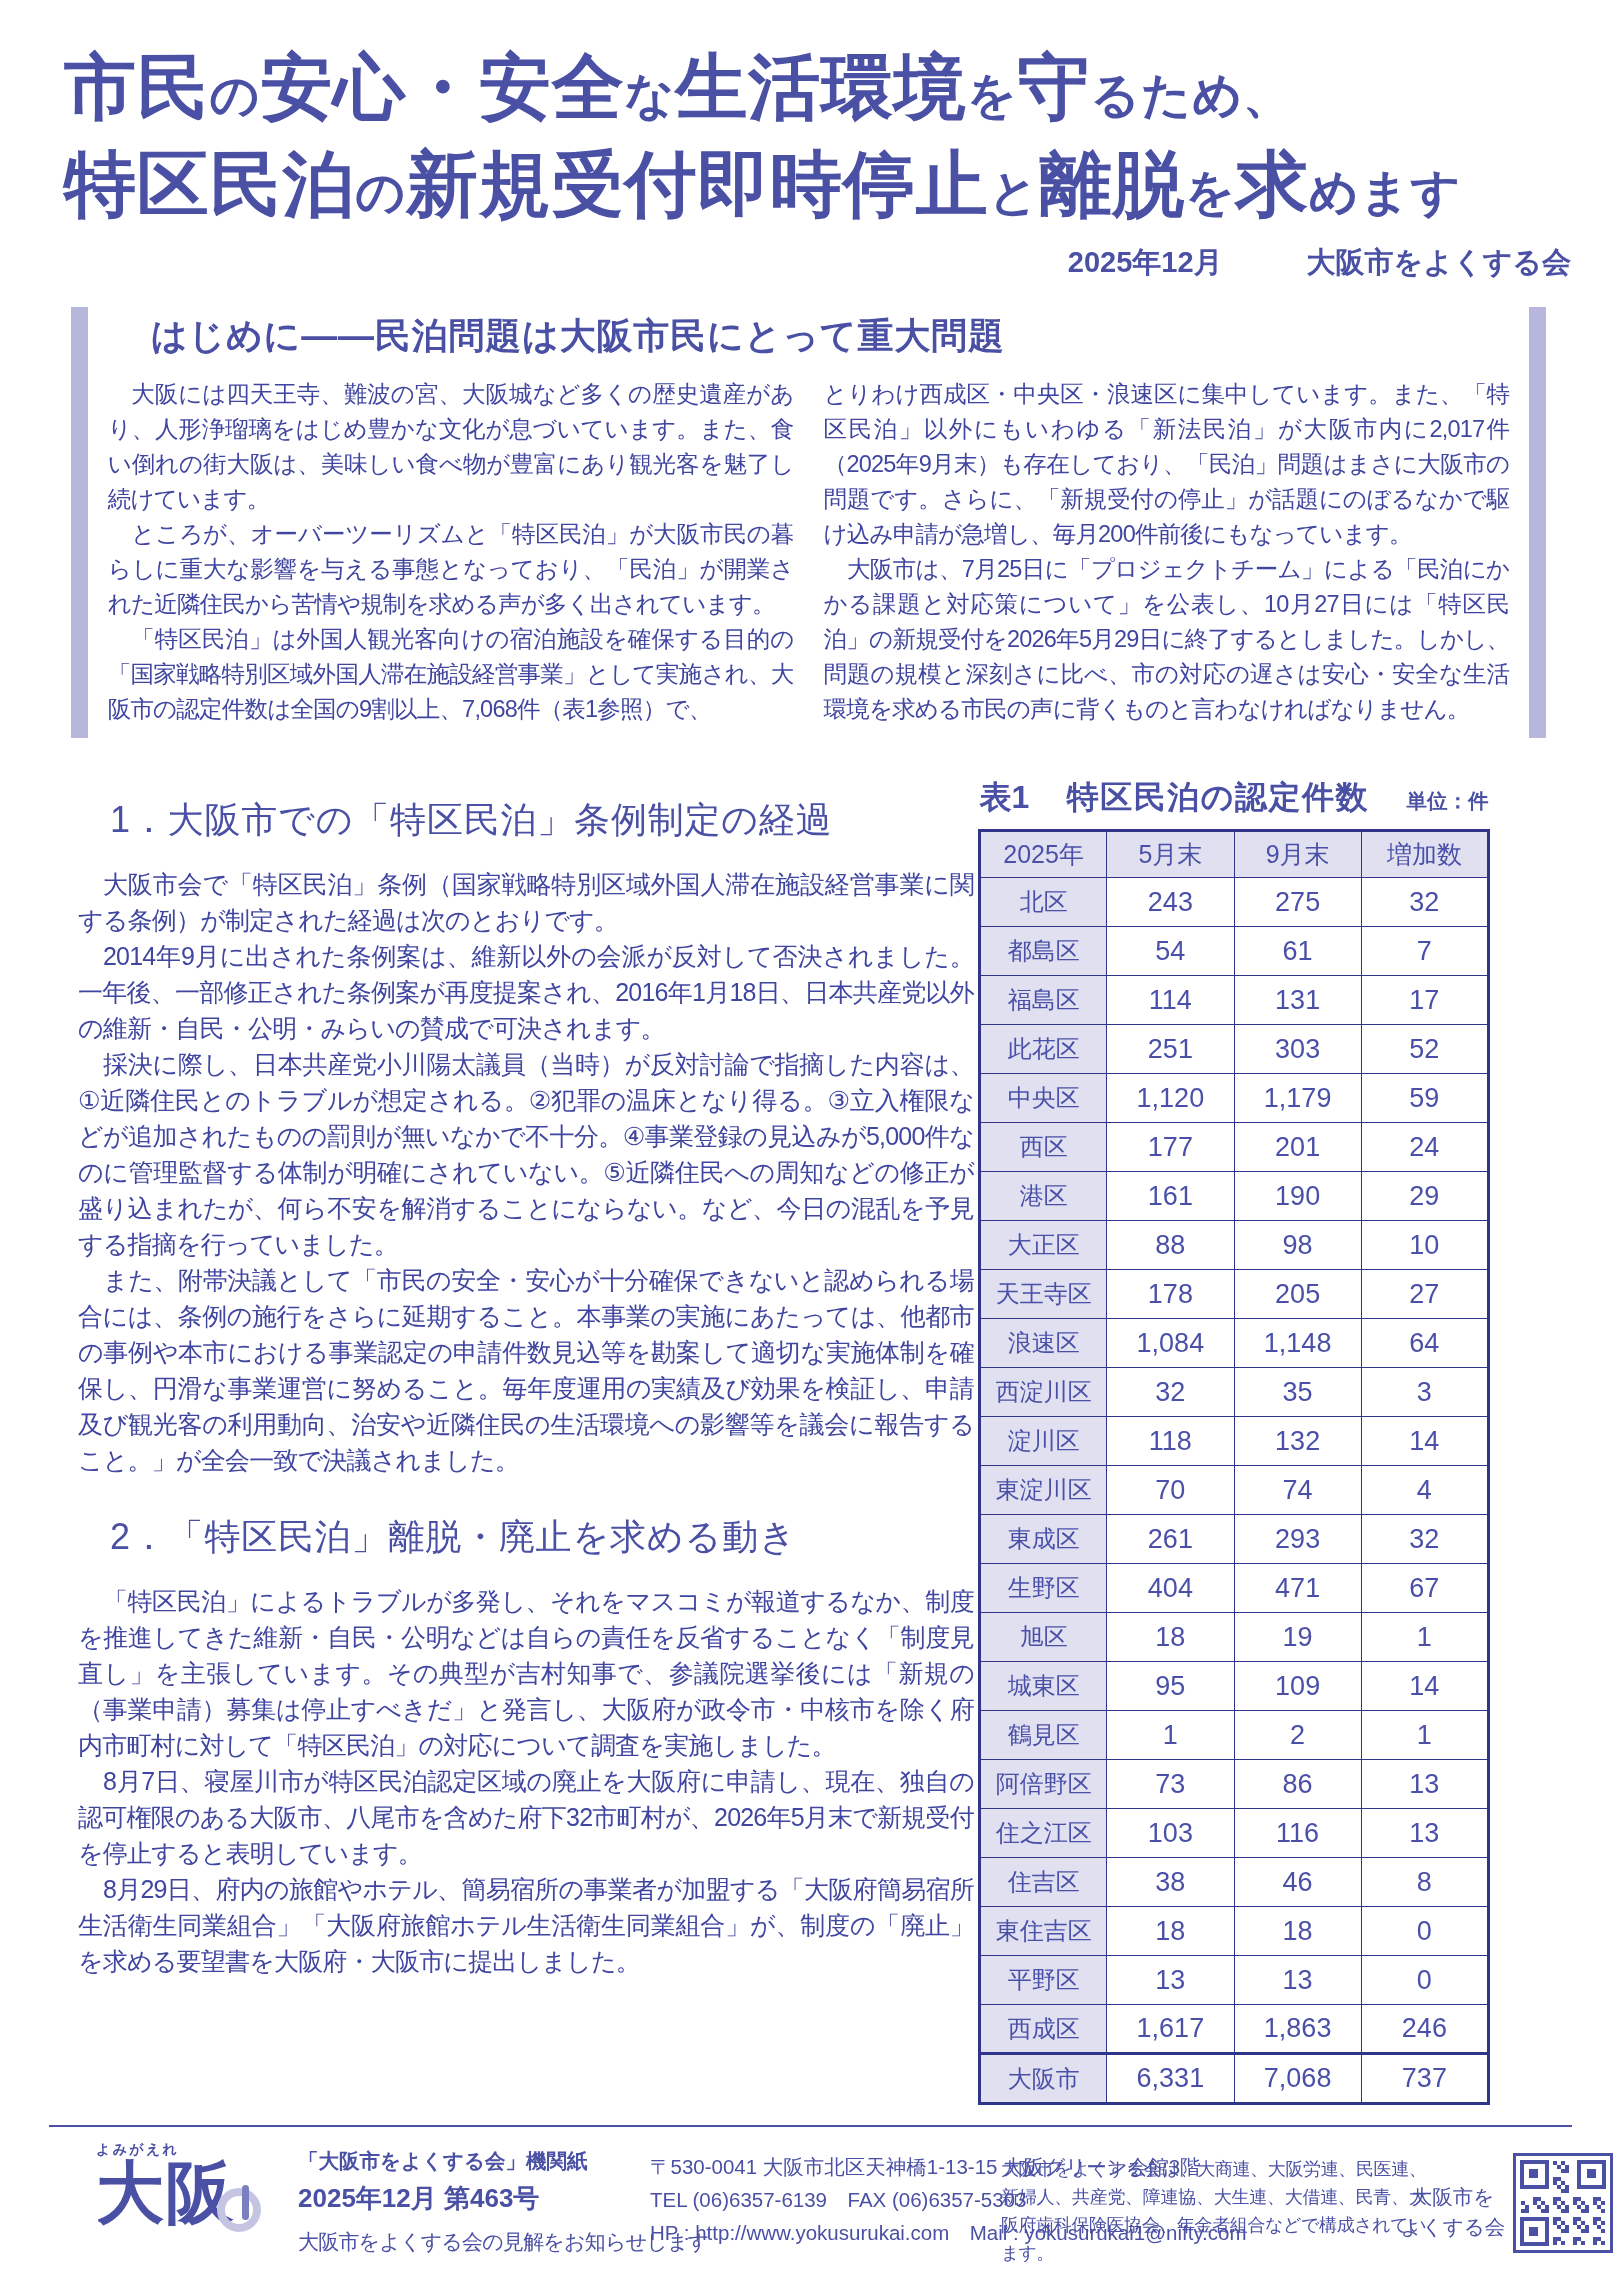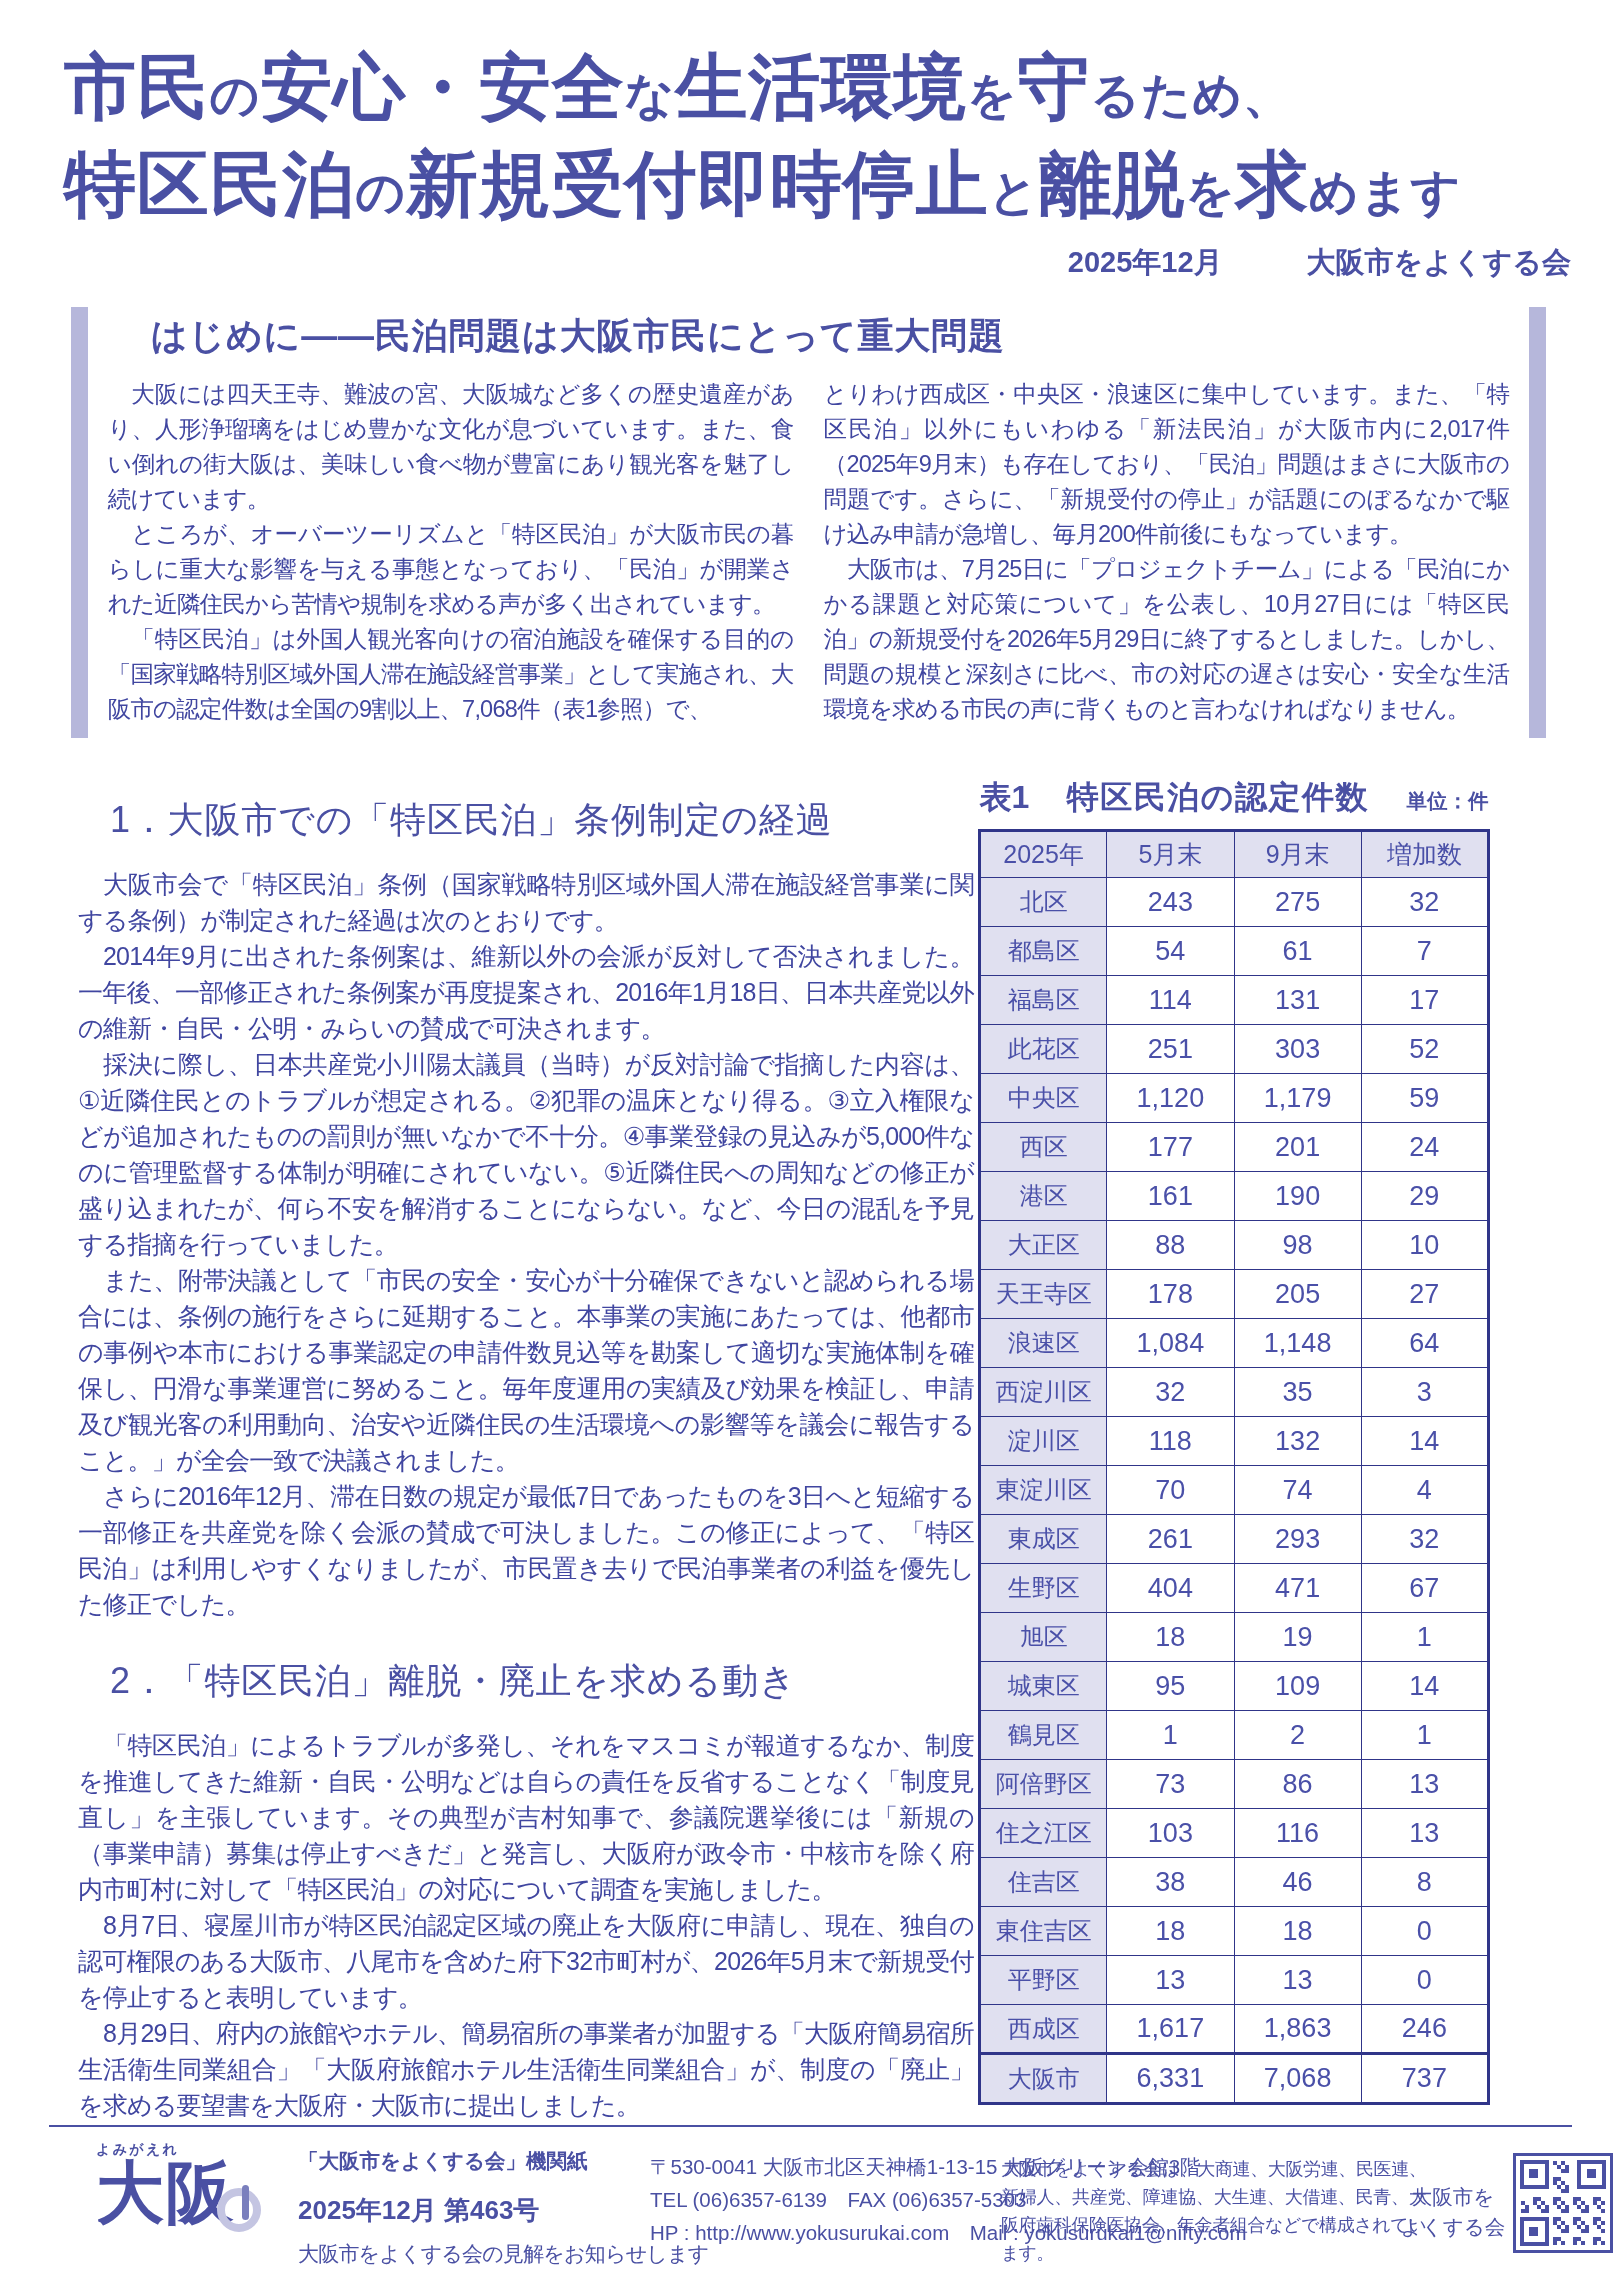--- a/index.html
+++ b/index.html
@@ -88,21 +88,21 @@
   .logo{position:absolute;left:96px;top:6px;width:182px;}
   .logo-small{font-size:14px;font-weight:bold;letter-spacing:2.3px;color:var(--ink);}
   .logo-big{position:relative;font-size:68px;font-weight:900;line-height:0.98;
     letter-spacing:1.5px;color:var(--ink);display:inline-block;}
   .logo-ring{position:absolute;right:-26px;bottom:-6px;width:44px;height:44px;
     border:8.4px solid #c4c5e2;border-radius:50%;}
   .logo-tick{position:absolute;left:16.7px;top:-10.6px;width:7.6px;height:35px;
     border-radius:3.8px;background:#7a7fbd;}
   .f-col1{position:absolute;left:298px;top:12px;}
   .f-col1-l1{font-size:20.5px;font-weight:bold;}
-  .f-col1-l2{font-size:26px;font-weight:bold;margin-top:18px;}
+  .f-col1-l2{font-size:26px;font-weight:bold;margin-top:6px;}
   .f-col1-l3{font-size:21px;margin-top:12px;letter-spacing:-0.8px;}
   .f-col2{position:absolute;left:650px;top:15px;font-size:20.5px;line-height:33px;}
   .f-col3{position:absolute;left:1001px;top:20px;width:425px;
     font-size:18px;line-height:28px;letter-spacing:-0.8px;text-align:justify;}
   .qr-label{position:absolute;left:1396px;top:47px;width:114px;
     font-size:20.5px;line-height:30px;text-align:center;}
   .qr{position:absolute;left:1513px;top:18px;width:100px;height:100px;
     border:3px solid var(--ink);background:#fff;}
   .qr-grid{position:absolute;inset:5.3px;display:grid;
     grid-template-columns:repeat(21,1fr);grid-template-rows:repeat(21,1fr);}
@@ -147,21 +147,20 @@
   <div class="side-bar" data-name="intro-right-bar"></div>
 </section>
 
 <div class="main-left" data-name="main-text-column">
   <h3 class="section-heading" data-name="section1-heading">1．大阪市での「特区民泊」条例制定の経過</h3>
   <div class="section-body" data-name="section1-body">
     <p class="indent" data-name="section1-paragraph">大阪市会で「特区民泊」条例（国家戦略特別区域外国人滞在施設経営事業に関する条例）が制定された経過は次のとおりです。</p>
     <p class="indent" data-name="section1-paragraph">2014年9月に出された条例案は、維新以外の会派が反対して否決されました。一年後、一部修正された条例案が再度提案され、2016年1月18日、日本共産党以外の維新・自民・公明・みらいの賛成で可決されます。</p>
     <p class="indent" data-name="section1-paragraph">採決に際し、日本共産党小川陽太議員（当時）が反対討論で指摘した内容は、①近隣住民とのトラブルが想定される。②犯罪の温床となり得る。③立入権限などが追加されたものの罰則が無いなかで不十分。④事業登録の見込みが5,000件なのに管理監督する体制が明確にされていない。⑤近隣住民への周知などの修正が盛り込まれたが、何ら不安を解消することにならない。など、今日の混乱を予見する指摘を行っていました。</p>
     <p class="indent" data-name="section1-paragraph">また、附帯決議として「市民の安全・安心が十分確保できないと認められる場合には、条例の施行をさらに延期すること。本事業の実施にあたっては、他都市の事例や本市における事業認定の申請件数見込等を勘案して適切な実施体制を確保し、円滑な事業運営に努めること。毎年度運用の実績及び効果を検証し、申請及び観光客の利用動向、治安や近隣住民の生活環境への影響等を議会に報告すること。」が全会一致で決議されました。</p>
-    <p class="indent" data-name="section1-paragraph">さらに2016年12月、滞在日数の規定が最低7日であったものを3日へと短縮する一部修正を共産党を除く会派の賛成で可決しました。この修正によって、「特区民泊」は利用しやすくなりましたが、市民置き去りで民泊事業者の利益を優先した修正でした。</p>
   </div>
 
   <h3 class="section-heading second" data-name="section2-heading">2．「特区民泊」離脱・廃止を求める動き</h3>
   <div class="section-body" data-name="section2-body">
     <p class="indent" data-name="section2-paragraph">「特区民泊」によるトラブルが多発し、それをマスコミが報道するなか、制度を推進してきた維新・自民・公明などは自らの責任を反省することなく「制度見直し」を主張しています。その典型が吉村知事で、参議院選挙後には「新規の（事業申請）募集は停止すべきだ」と発言し、大阪府が政令市・中核市を除く府内市町村に対して「特区民泊」の対応について調査を実施しました。</p>
     <p class="indent" data-name="section2-paragraph">8月7日、寝屋川市が特区民泊認定区域の廃止を大阪府に申請し、現在、独自の認可権限のある大阪市、八尾市を含めた府下32市町村が、2026年5月末で新規受付を停止すると表明しています。</p>
     <p class="indent" data-name="section2-paragraph">8月29日、府内の旅館やホテル、簡易宿所の事業者が加盟する「大阪府簡易宿所生活衛生同業組合」「大阪府旅館ホテル生活衛生同業組合」が、制度の「廃止」を求める要望書を大阪府・大阪市に提出しました。</p>
   </div>
 </div>
 

